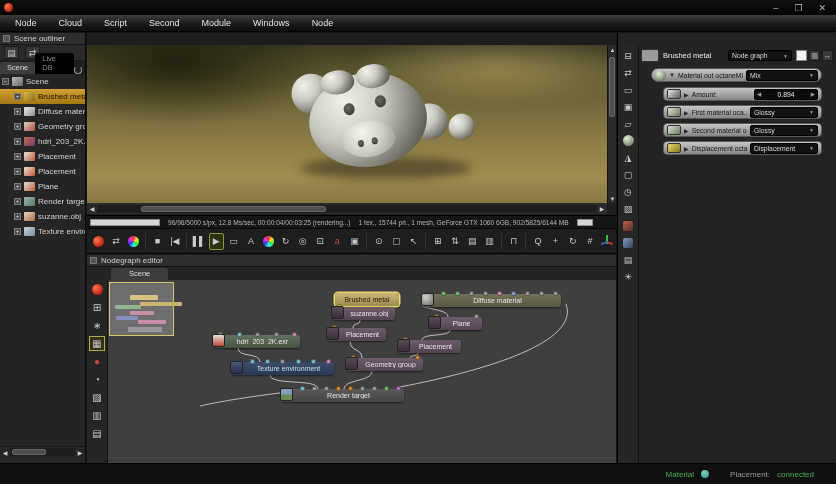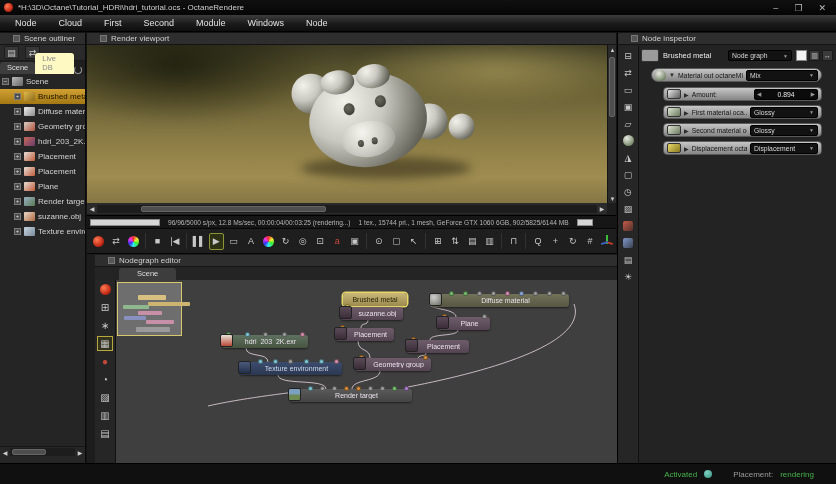--- a/index.html
+++ b/index.html
@@ -10,31 +10,31 @@
   #titlebar{left:0;top:0;width:836px;height:15px;background:linear-gradient(#101010,#050505);
     color:#cfcfcf;font-size:8px;display:flex;align-items:center;padding:0 4px}
   #titlebar .appicon{width:9px;height:9px;border-radius:50%;
     background:radial-gradient(circle at 35% 35%,#ff7a52,#c22a16 62%,#6f1206);margin-right:5px}
   #wctrl{margin-left:auto;display:flex;gap:16px;color:#bbb;font-size:9px;padding-right:6px}
   #menubar{left:0;top:15px;width:836px;height:17px;background:linear-gradient(#3c3c3c,#1b1b1b 55%,#0e0e0e);
     border-bottom:1px solid #000;display:flex;align-items:center;padding-left:4px}
   .mi{color:#e2e2e2;font-size:9px;padding:2px 11px;cursor:default}
   
   .phead{height:12px;background:#2e2e2e;border-bottom:1px solid #141414;display:flex;align-items:center;
-    color:#cfcfcf;font-size:8px;padding-left:13px;gap:4px}
+    color:#cfcfcf;font-size:8px;padding-left:3px;gap:4px}
   .phead .sq{width:7px;height:7px;background:#555;border:1px solid #777}
   .icbtn{display:inline-flex;align-items:center;justify-content:center;color:#c8c8c8;cursor:default}
   
   #outliner{left:0;top:33px;width:86px;height:430px;background:#262626;border-right:1px solid #0a0a0a}
   #ol-tools{height:16px;background:#2a2a2a;border-bottom:1px solid #191919;display:flex;gap:6px;padding:1px 4px}
   #ol-tools .icbtn{width:15px;height:13px;font-size:9px;background:#383838;border:1px solid #1c1c1c}
   #ol-tabs{height:13px;background:#1f1f1f;display:flex;align-items:flex-end}
   .oltab{font-size:7.5px;padding:1px 7px 2px;border-radius:3px 3px 0 0}
   .oltab.on{background:#3d3d3d;color:#ddd}
-  .oltab.off{background:#fef9c3;color:#8a8a8a}
+  .oltab.off{background:#000000;color:#8a8a8a}
   #ol-refresh{margin-left:auto;margin-right:3px;width:8px;height:8px;border-radius:50%;
     border:1.5px solid #9a9a9a;border-top-color:transparent}
   #ol-tree{position:relative;height:372px;background:#252525;overflow:hidden}
   .trow{position:relative;height:15px;display:flex;align-items:center;font-size:8px;color:#d2d2d2;white-space:nowrap}
   .trow .exp{width:7px;height:7px;background:#4a4a4a;border:1px solid #7a7a7a;color:#ddd;font-size:6px;
     line-height:5px;text-align:center;margin:0 3px 0 14px;flex:none}
   .trow.root .exp{margin-left:2px}
   .trow .ticon{width:11px;height:9px;border-radius:1px;margin-right:3px;flex:none}
   .trow.sel{background:linear-gradient(#d2a133,#a37713);color:#1d1400}
   #ol-scroll{height:11px;background:#262626;border-top:1px solid #161616;display:flex;align-items:center}
@@ -69,21 +69,21 @@
     color:#c8c8c8;border:1px solid transparent;border-radius:2px}
   .tbi.act{background:#2c3014;border-color:#8f9435;color:#aace3e}
   .tsep{width:1px;height:16px;background:#0a0a0a;border-right:1px solid #333;margin:0 3px}
   .ball{width:11px;height:11px;border-radius:50%;background:conic-gradient(#e33,#ee3,#3e3,#3ee,#33e,#e3e,#e33)}
   .axes{position:relative;width:12px;height:12px}
   .axes i{position:absolute;display:block}
   .axes .ay{left:5px;top:0;width:2px;height:9px;background:#3bbf3b}
   .axes .ax{left:5px;top:7px;width:7px;height:2px;background:#c23b2b;transform:rotate(18deg)}
   .axes .az{left:0px;top:7px;width:7px;height:2px;background:#3b62c2;transform:rotate(-18deg)}
   
-  #ngraph{position:absolute;left:8px;top:222px;width:529px;height:208px;background:#242424}
+  #ngraph{position:absolute;left:0;top:222px;width:529px;height:208px;background:#242424}
   #ng-tabrow{height:13px;background:#242424;display:flex;align-items:flex-end;padding-left:24px}
   #ng-body{position:absolute;left:0;top:25px;right:0;bottom:0}
   #ng-side{position:absolute;left:0;top:0;width:21px;bottom:0;background:#262626;border-right:1px solid #111;
     display:flex;flex-direction:column;align-items:center;padding-top:2px;gap:3px}
   #ng-side .icbtn{width:16px;height:15px;font-size:10px;border:1px solid transparent}
   #ng-side .icbtn.on{border-color:#b9a93c;background:#32321e}
   #canvas{position:absolute;left:21px;top:0;right:0;bottom:0;background:#3f3f3f;overflow:hidden}
   #minimap{position:absolute;left:1px;top:2px;width:65px;height:54px;background:#6e6e6e;border:1px solid #d8c86d}
   #minimap i{position:absolute;display:block;border-radius:1px}
   #wires{position:absolute;left:0;top:0}
@@ -129,32 +129,31 @@
   #botbar{left:0;top:463px;width:836px;height:21px;background:#101010;border-top:1px solid #000;
     display:flex;align-items:center;justify-content:flex-end;gap:7px;padding-right:22px;font-size:8px}
   .grn{color:#46b24a}.gry{color:#9a9a9a}
   .dot{width:8px;height:8px;border-radius:50%;background:radial-gradient(circle at 35% 30%,#7fd2c2,#35907e)}
 </style>
 </head>
 <body>
 
 <div id="titlebar" class="abs">
   <span class="appicon"></span>
-  <span>*H:\3D\Octane\Tutorial_HDRi\hdri_tutorial.ocs - OctaneRendere</span>
   <span id="wctrl">
       <span>–</span>
       <span>❐</span>
       <span>✕</span>
     </span>
 </div>
 
 <div id="menubar" class="abs">
     <span class="mi">Node</span>
     <span class="mi">Cloud</span>
-    <span class="mi">First</span>
+    <span class="mi">Script</span>
     <span class="mi">Second</span>
     <span class="mi">Module</span>
     <span class="mi">Windows</span>
     <span class="mi">Node</span>
   </div>
 
 <div id="outliner" class="abs">
   <div class="phead">
     <span class="sq"></span>
     <span>Scene outliner</span>
@@ -228,24 +227,20 @@
   <div id="ol-scroll">
     <span class="sbtn">◀</span>
     <span class="strack">
         <span class="sthumb" style="left:2px;width:34px"></span>
       </span>
     <span class="sbtn">▶</span>
   </div>
 </div>
 
 <div id="vpanel" class="abs">
-  <div class="phead">
-    <span class="sq"></span>
-    <span>Render viewport</span>
-  </div>
 
   <div id="vimg">
     <span class="darkL"></span>
     <span class="liteR"></span>
     <span id="sz-shadow"></span>
     <span id="suzanne">
       <span class="met" style="left:-4px;top:2px;width:40px;height:40px"></span>
       <span class="met" style="left:112px;top:46px;width:36px;height:36px"></span>
       <span class="met" style="left:10px;top:8px;width:118px;height:94px"></span>
       <span class="met" style="left:26px;top:2px;width:34px;height:24px"></span>
@@ -513,24 +508,20 @@
             <span class="pin" style="left:114.0px;background:#b080d0"></span>
             <span class="nicon"></span>
       <span class="nlabel">Render target</span>
           </div>
         </div>
     </div>
   </div>
 </div>
 
 <div id="inspector" class="abs">
-  <div class="phead">
-    <span class="sq"></span>
-    <span>Node inspector</span>
-  </div>
   <div id="in-side">
       <span class="icbtn">
         <span style="color:#c8c8c8">⊟</span>
       </span>
       <span class="icbtn">
         <span style="color:#c8c8c8">⇄</span>
       </span>
       <span class="icbtn">
         <span style="color:#c8c8c8">▭</span>
       </span>
@@ -630,17 +621,17 @@
           <span class="dsel" style="width:68px">
          <span>Displacement</span>
             <span class="dv">▼</span>
           </span>
         </div>
       </div>
   </div>
 </div>
 
 <div id="botbar" class="abs">
-  <span class="grn">Activated</span>
+  <span class="grn">Material</span>
   <span class="dot"></span>
   <span class="gry" style="margin-left:14px">Placement:</span>
-  <span class="grn">rendering</span>
+  <span class="grn">connected</span>
 </div>
 
 </body></html>

